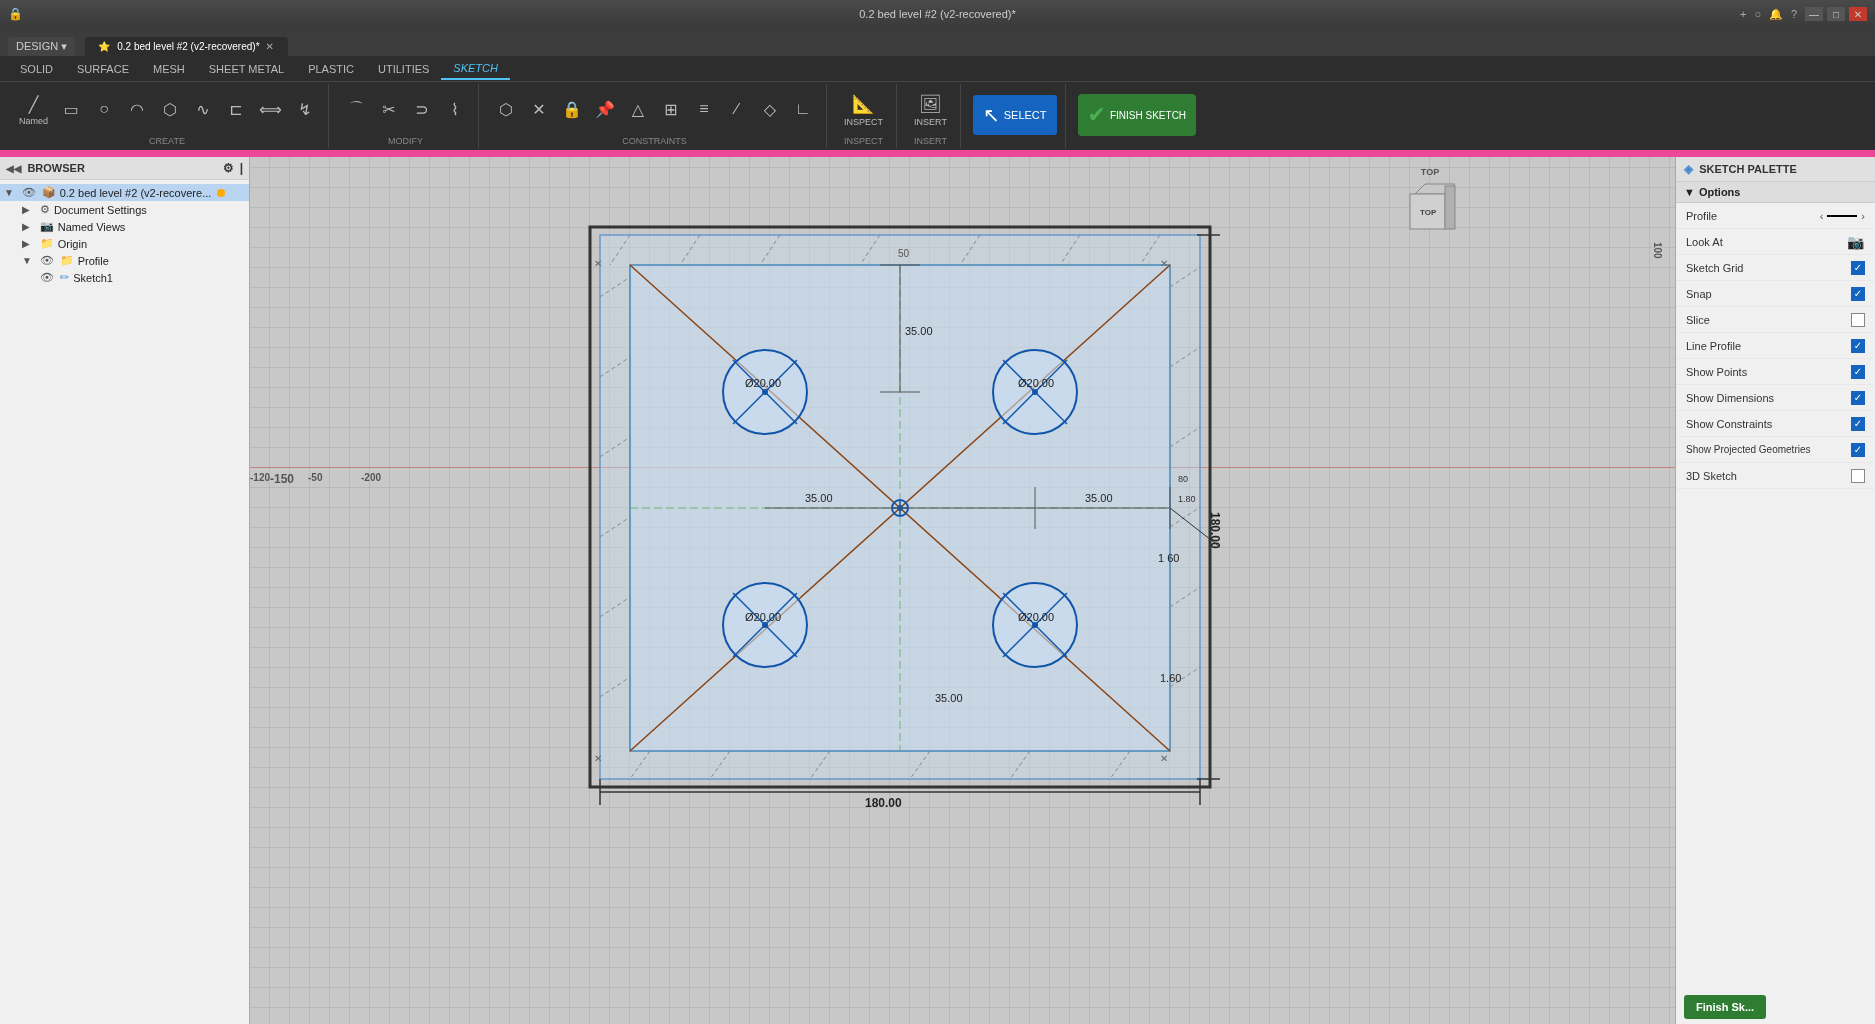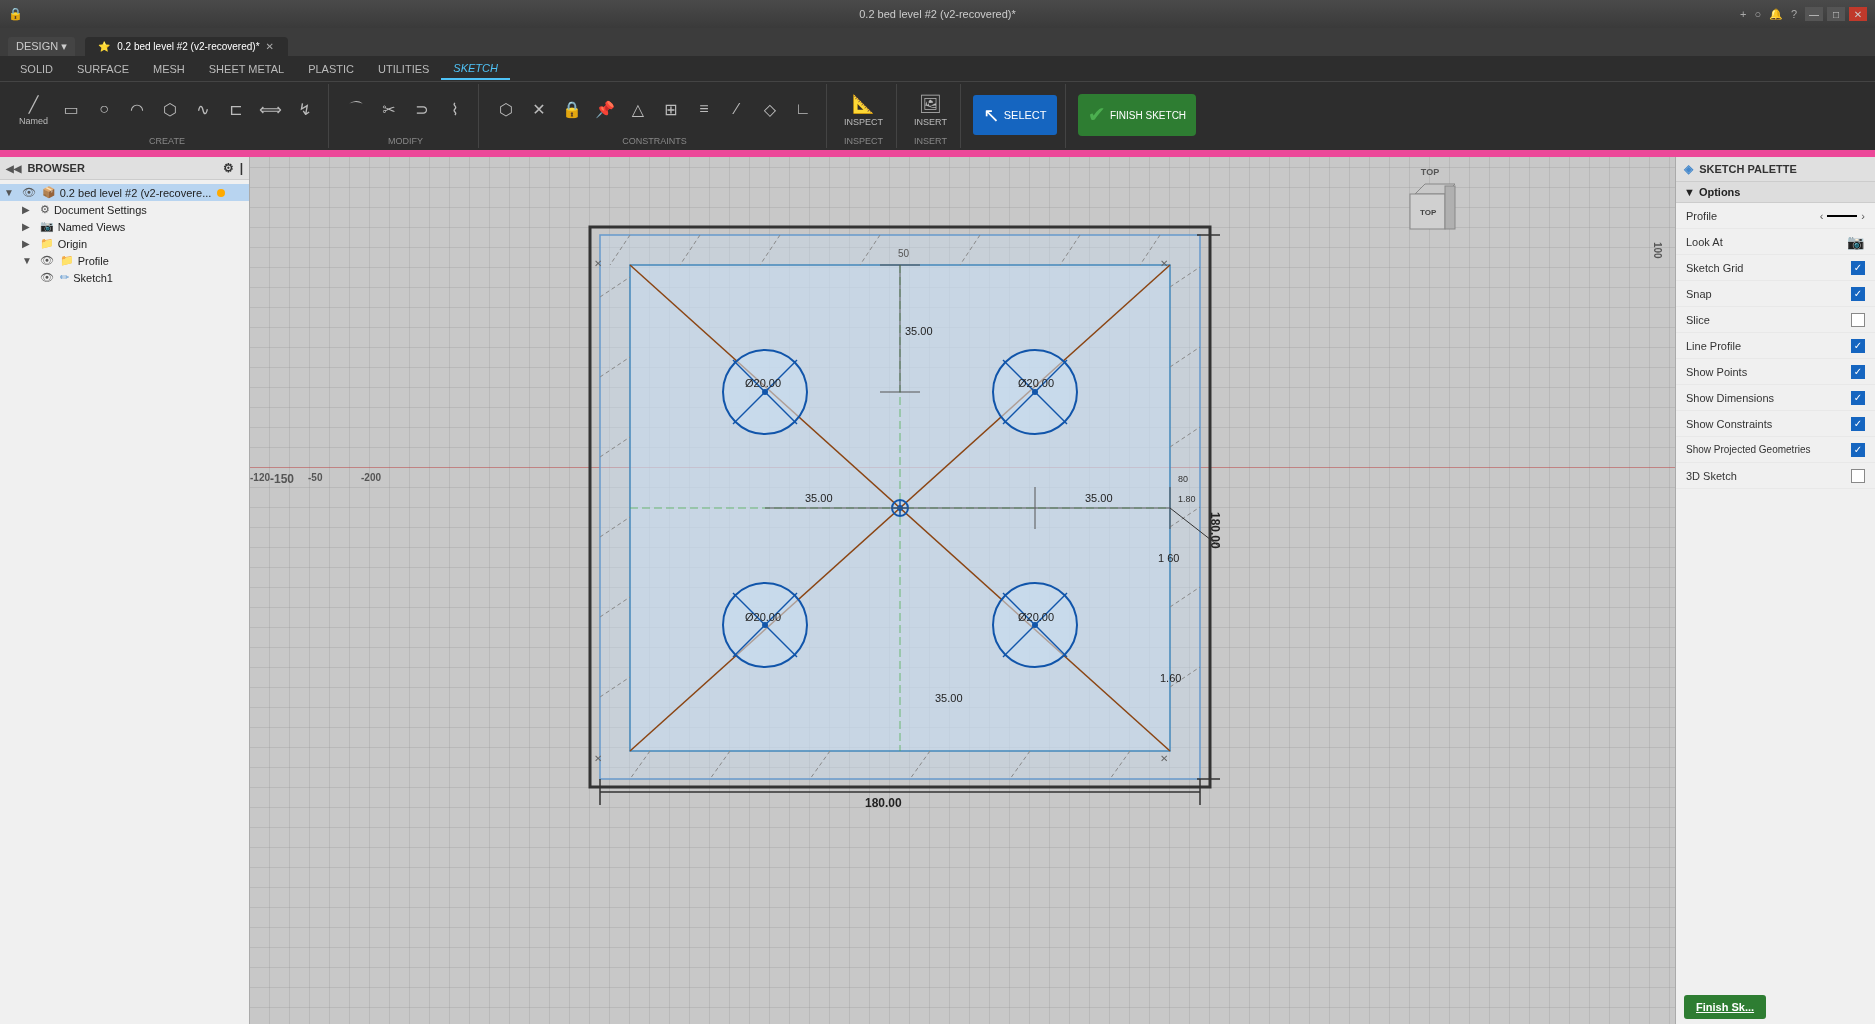--- a/index.html
+++ b/index.html
@@ -159,21 +159,20 @@
     .checkbox.checked { background: #1565c0; border-color: #1565c0; color: #fff; font-size: 10px; }
     .checkbox.unchecked { background: #fff; }
     .linetype-line {
       width: 30px; height: 2px; background: #000;
     }
     .finish-sketch-btn {
       margin: 8px; padding: 6px 12px;
       background: #2e7d32; color: #fff; border: none;
       border-radius: 3px; cursor: pointer; font-size: 11px;
       font-weight: bold;
-      text-decoration: underline;
     }
 
     
     #comments-bar {
       height: 28px; background: #3c3c3c; border-top: 1px solid #555;
       display: flex; align-items: center; padding: 0 8px; gap: 8px;
       color: #aaa; font-size: 11px;
     }
 
     

